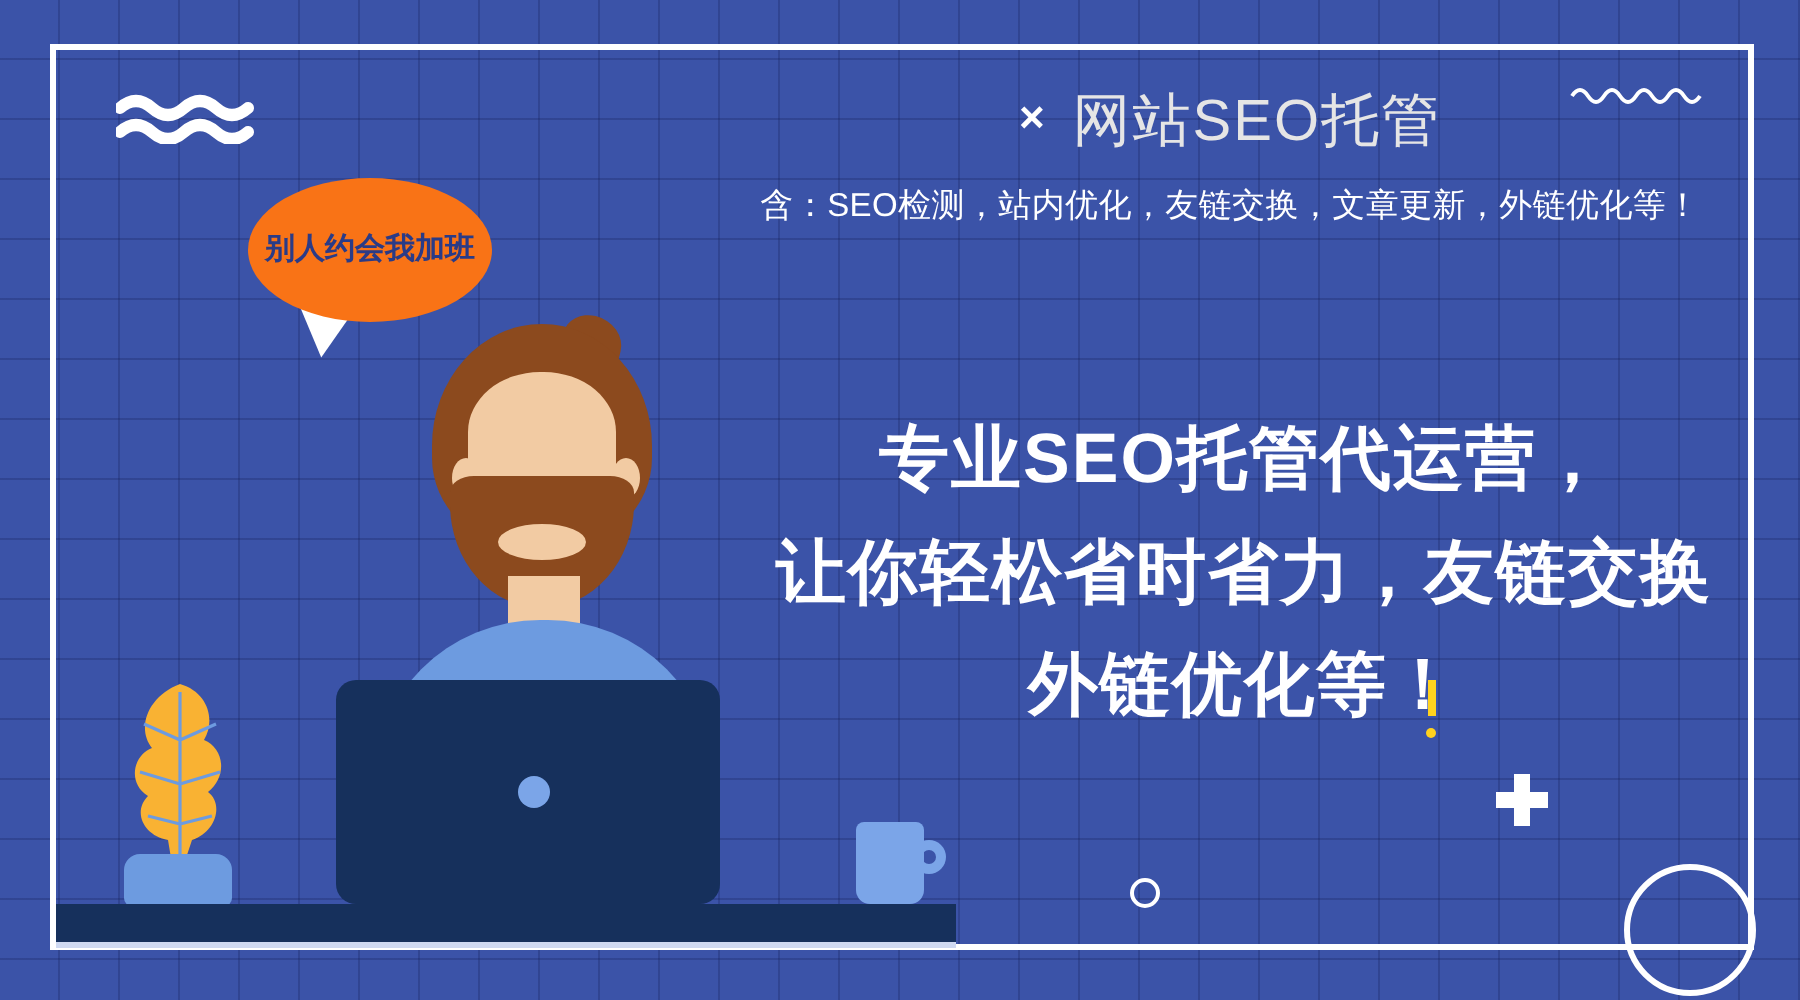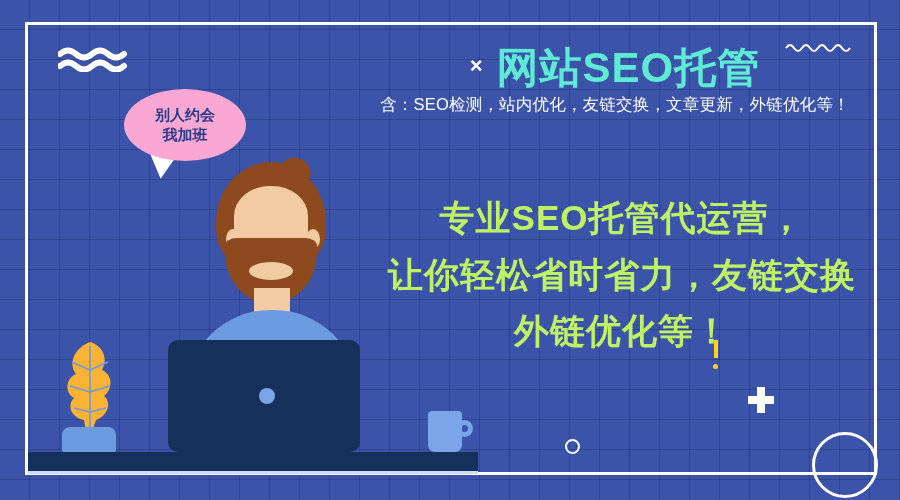--- a/index.html
+++ b/index.html
@@ -76,57 +76,57 @@
   }
   #headline .title-row {
     display: flex; align-items: center; justify-content: center;
     gap: 14px;
   }
   #headline .x-mark {
     color: #ffffff; font-size: 22px; font-weight: 700; line-height: 1;
     padding-bottom: 4px;
   }
   #headline .title {
-    color: #5eead4;
-    font-size: 42px;
-    font-weight: 700;
+    color: #e5e5e5;
+    font-size: 29px;
+    font-weight: 400;
     letter-spacing: 1px;
     line-height: 1.05;
     white-space: nowrap;
   }
   #headline .subtitle {
-    margin-top: 4px;
+    margin-top: 16px;
     color: #ffffff;
     font-size: 16.5px;
     font-weight: 400;
     letter-spacing: 0.2px;
     white-space: nowrap;
   }
   
   #slogan {
-    position: absolute; left: 362px; top: 190px;
+    position: absolute; left: 362px; top: 202px;
     width: 520px;
     text-align: center;
-    color: #bef264;
+    color: #ffffff;
   }
   #slogan .line {
     font-size: 35px;
     font-weight: 700;
     letter-spacing: 1px;
     line-height: 1.62;
     white-space: nowrap;
   }
   
   #scene { position: absolute; left: 0; top: 0; width: 500px; height: 500px; }
   
   #bubble {
     position: absolute; left: 124px; top: 89px;
     width: 122px; height: 72px;
-    background: #f9a8d4; border-radius: 50%;
-    display: flex; flex-direction: column;
+    background: #f97316; border-radius: 50%;
+    display: flex; 
     align-items: center; justify-content: center;
     color: #2a3b87;
     font-size: 15px; font-weight: 700; line-height: 1.34;
   }
   #bubble-tail {
     position: absolute; left: 150px; top: 148px;
     width: 0; height: 0;
     border-left: 9px solid transparent;
     border-right: 26px solid transparent;
     border-top: 30px solid #ffffff;

